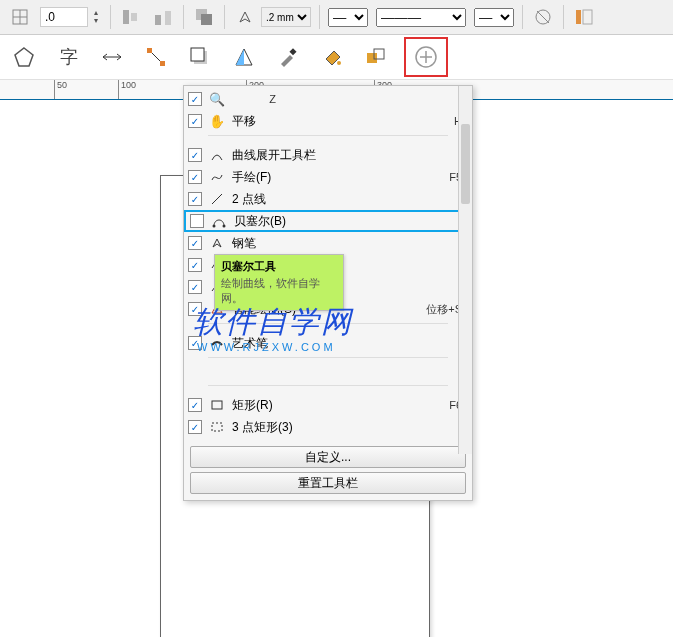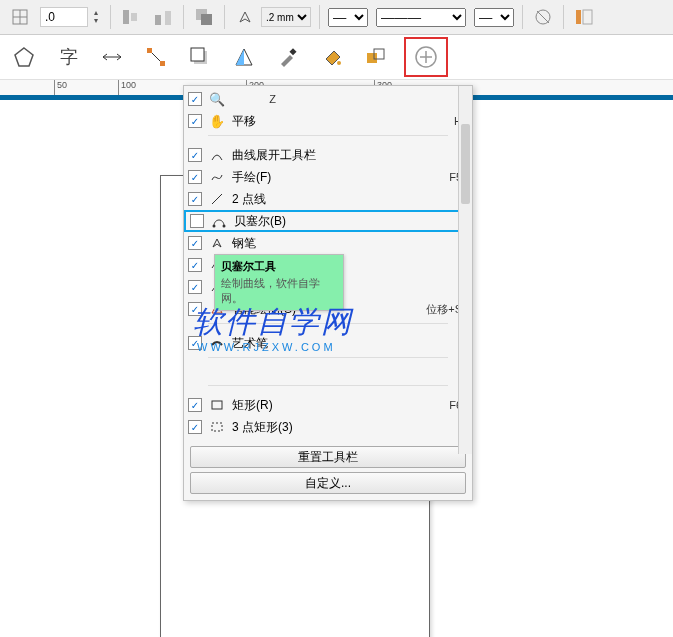--- a/index.html
+++ b/index.html
@@ -9,34 +9,34 @@
 .spinner { display: flex; flex-direction: column; margin-left: 2px; }
 .spinner span { width: 12px; height: 8px; font-size: 8px; line-height: 8px; text-align: center; color: #555; cursor: pointer; }
 .tb-icon { width: 24px; height: 24px; display: flex; align-items: center; justify-content: center; color: #888; }
 .divider { width: 1px; height: 24px; background: #ccc; }
 .outline-sel { display: flex; align-items: center; gap: 4px; }
 .outline-sel select { height: 20px; font-size: 10px; border: 1px solid #ccc; }
 .toolbar-main { height: 45px; background: #fff; border-bottom: 1px solid #e0e0e0; display: flex; align-items: center; padding: 0 8px; gap: 12px; }
 .tool-btn { width: 32px; height: 32px; display: flex; align-items: center; justify-content: center; position: relative; }
 .highlight-red { border: 2px solid #e03030; }
 .plus-btn { width: 44px; height: 40px; display: flex; align-items: center; justify-content: center; }
-.ruler { height: 20px; background: #f8f8f8; border-bottom: 5px solid #0369a1; position: relative; font-size: 9px; color: #555; }
+.ruler { height: 20px; background: #f8f8f8; border-bottom: 1px solid #0369a1; position: relative; font-size: 9px; color: #555; }
 .ruler-tick { position: absolute; top: 0; height: 100%; border-left: 1px solid #888; padding-left: 2px; line-height: 10px; }
 .canvas-area { position: absolute; top: 100px; left: 0; right: 0; bottom: 0; background: #fff; }
 .page-edge { position: absolute; left: 160px; top: 75px; width: 270px; height: 470px; border: 1px solid #666; box-shadow: 2px 2px 4px rgba(0,0,0,0.15); }
 .flyout { position: absolute; top: 85px; left: 183px; width: 290px; background: #f5f5f5; border: 1px solid #c0c0c0; box-shadow: 2px 2px 6px rgba(0,0,0,0.2); }
 .flyout-list { padding: 2px 0; }
 .flyout-item { display: flex; align-items: center; height: 22px; padding: 0 4px; gap: 6px; }
 .flyout-item .chk { width: 14px; height: 14px; border: 1px solid #888; background: #fff; display: flex; align-items: center; justify-content: center; font-size: 10px; color: #0066cc; }
 .flyout-item .ico { width: 18px; height: 18px; display: flex; align-items: center; justify-content: center; color: #333; font-size: 13px; }
 .flyout-item .lbl { flex: 1; font-size: 12px; }
 .flyout-item .sc { width: 50px; text-align: right; font-size: 11px; color: #333; padding-right: 6px; }
 .flyout-sep { height: 6px; border-top: 1px solid #ddd; margin: 3px 24px; }
 .highlight-row { border: 2px solid #0ea5e9; margin: 0 0; }
-.tooltip { position: absolute; top: 168px; left: 30px; width: 130px; background: #86efac; border: 1px solid #bbb; padding: 4px 6px; font-size: 11px; box-shadow: 1px 1px 3px rgba(0,0,0,0.15); }
+.tooltip { position: absolute; top: 168px; left: 30px; width: 130px; background: #bef264; border: 1px solid #bbb; padding: 4px 6px; font-size: 11px; box-shadow: 1px 1px 3px rgba(0,0,0,0.15); }
 .tooltip-title { font-weight: bold; margin-bottom: 2px; }
 .tooltip-desc { color: #555; }
 .flyout-btns { padding: 6px; display: flex; flex-direction: column; gap: 4px; }
 .flyout-btns button { height: 22px; font-size: 12px; background: linear-gradient(#fafafa,#e6e6e6); border: 1px solid #aaa; border-radius: 2px; cursor: pointer; }
 .scrollbar { position: absolute; right: 0; top: 0; bottom: 46px; width: 14px; background: #f0f0f0; border-left: 1px solid #ccc; }
 .scrollbar .thumb { position: absolute; top: 38px; left: 2px; right: 2px; height: 80px; background: #ccc; border-radius: 2px; }
 .watermark { position: absolute; top: 302px; left: 193px; pointer-events: none; }
 .wm-main { font-size: 30px; font-weight: normal; color: #1d4ed8; font-style: italic; letter-spacing: 2px; }
 .wm-sub { font-size: 11px; color: #1b87e0; letter-spacing: 3px; margin-top: -2px; padding-left: 4px; }
 svg { display: block; }
@@ -310,22 +310,22 @@
       <span class="ico">
           <svg width="14" height="14">
             <rect x="2" y="3" width="10" height="8" stroke="#333" fill="none" stroke-dasharray="2"></rect>
           </svg>
         </span>
       <span class="lbl">3 点矩形(3)</span>
       <span class="sc"></span>
     </div>
   </div>
   <div class="flyout-btns">
+    <button>自定义...</button>
     <button>重置工具栏</button>
-    <button>自定义...</button>
   </div>
   <div class="scrollbar">
       <div class="thumb"></div>
     </div>
 
   <div class="tooltip">
     <div class="tooltip-title">贝塞尔工具</div>
     <div class="tooltip-desc">绘制曲线，软件自学网。</div>
   </div>
 </div>

